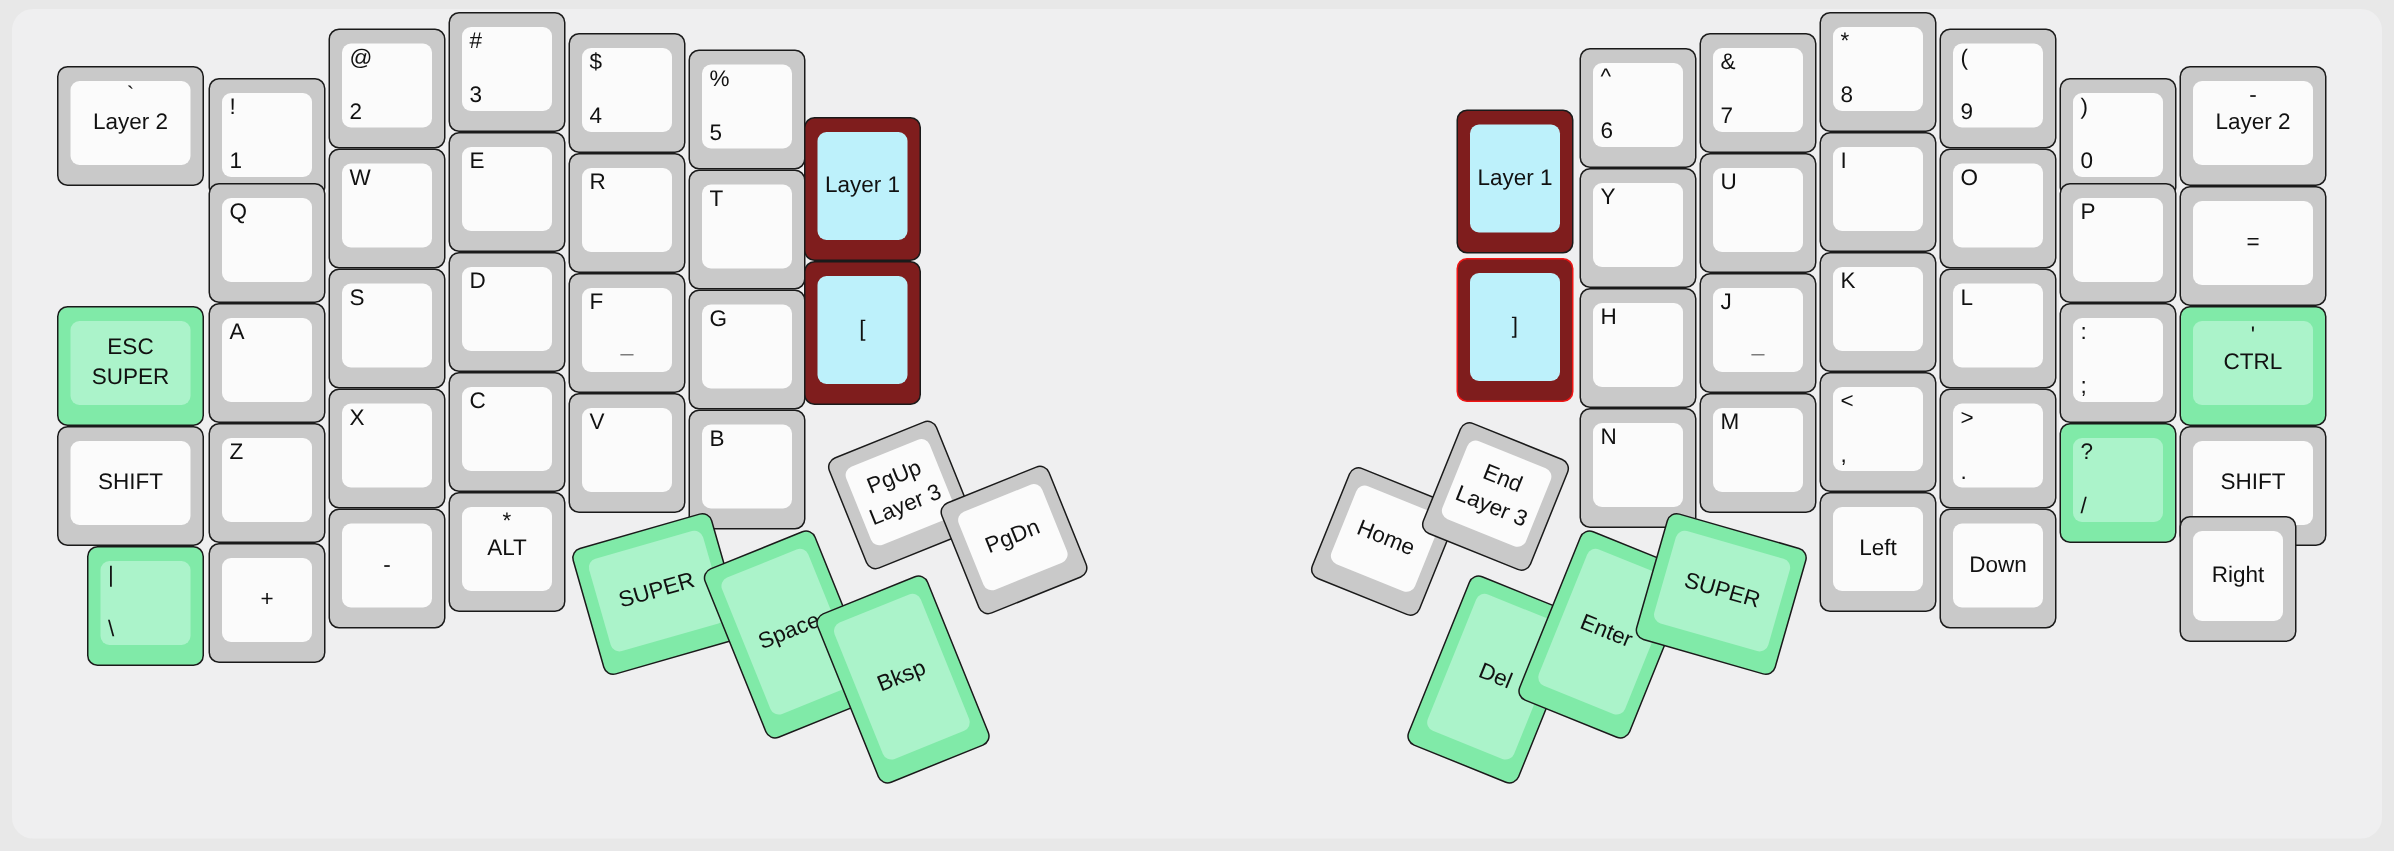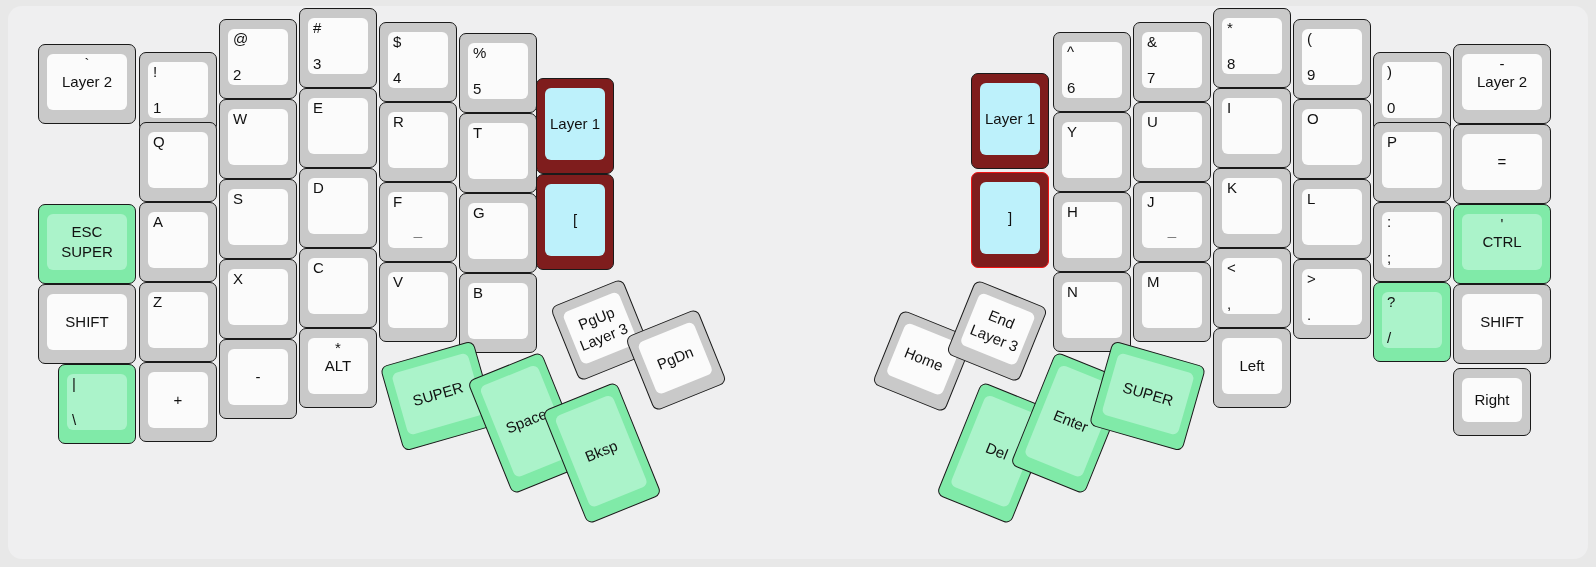--- a/index.html
+++ b/index.html
@@ -363,20 +363,25 @@
         <div class="cap">
           <div class="lg tl">L</div>
         </div>
       </div>
       <div class="key" style="left: 1293px; top: 259px; width: 78px; height: 80px;">
         <div class="cap">
           <div class="lg tl">&gt;</div>
           <div class="lg bl">.</div>
         </div>
       </div>
+      <div class="key" style="left: 1293px; top: 339px; width: 78px; height: 80px;">
+        <div class="cap">
+          <div class="lg ctr">Down</div>
+        </div>
+      </div>
       <div class="key" style="left: 1373px; top: 52px; width: 78px; height: 80px;">
         <div class="cap">
           <div class="lg tl">)</div>
           <div class="lg bl">0</div>
         </div>
       </div>
       <div class="key" style="left: 1373px; top: 122px; width: 78px; height: 80px;">
         <div class="cap">
           <div class="lg tl">P</div>
         </div>
@@ -408,21 +413,21 @@
         <div class="cap">
           <div class="lg tc">'</div>
           <div class="lg ctr">CTRL</div>
         </div>
       </div>
       <div class="key" style="left: 1453px; top: 284px; width: 98px; height: 80px;">
         <div class="cap">
           <div class="lg ctr">SHIFT</div>
         </div>
       </div>
-      <div class="key" style="left: 1453px; top: 368px; width: 78px; height: 68px;">
+      <div class="key" style="left: 1453px; top: 344px; width: 78px; height: 84px;">
         <div class="cap">
           <div class="lg ctr">Right</div>
         </div>
       </div>
       <div class="key" style="left: 884px; top: 321px; width: 78px; height: 80px; transform: rotate(22deg);">
         <div class="cap">
           <div class="lg ctr">Home</div>
         </div>
       </div>
       <div class="key" style="left: 958px; top: 291px; width: 78px; height: 80px; transform: rotate(22deg);">

